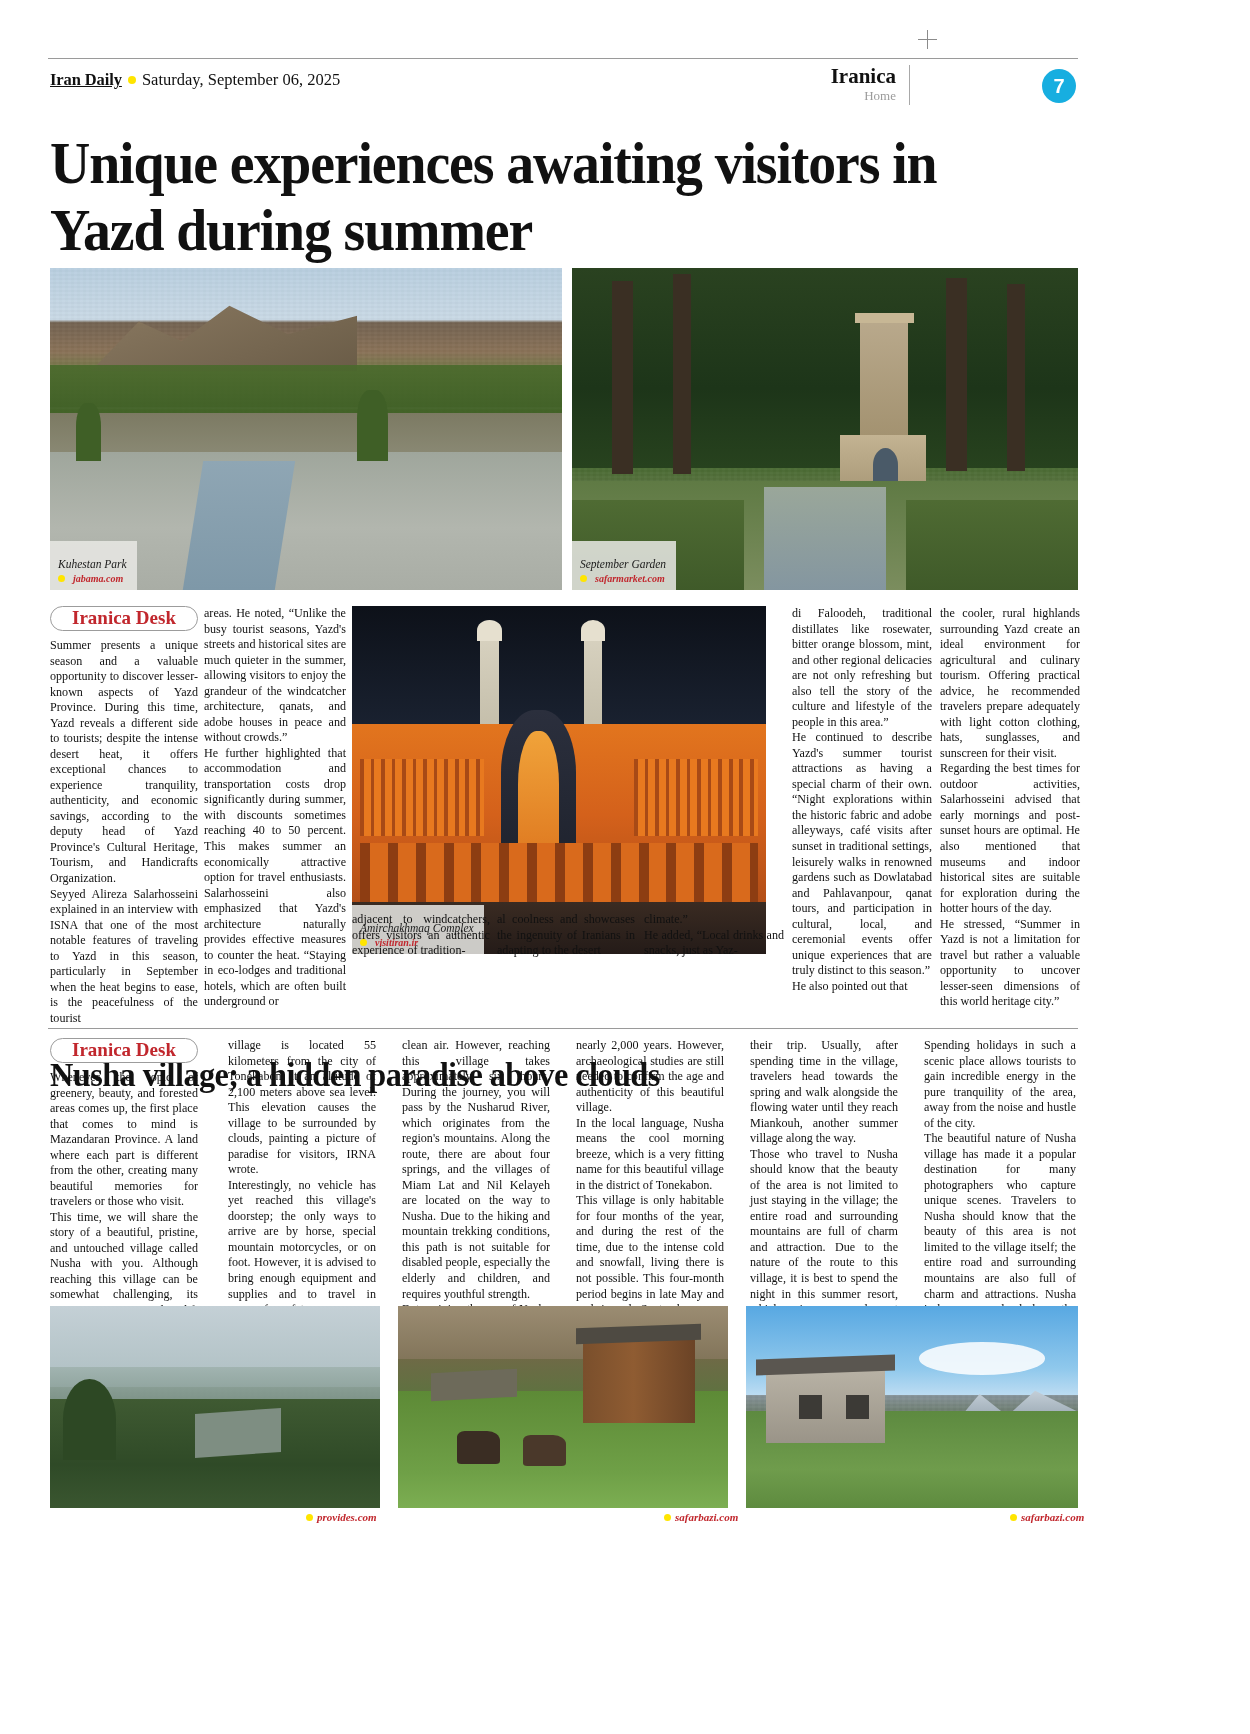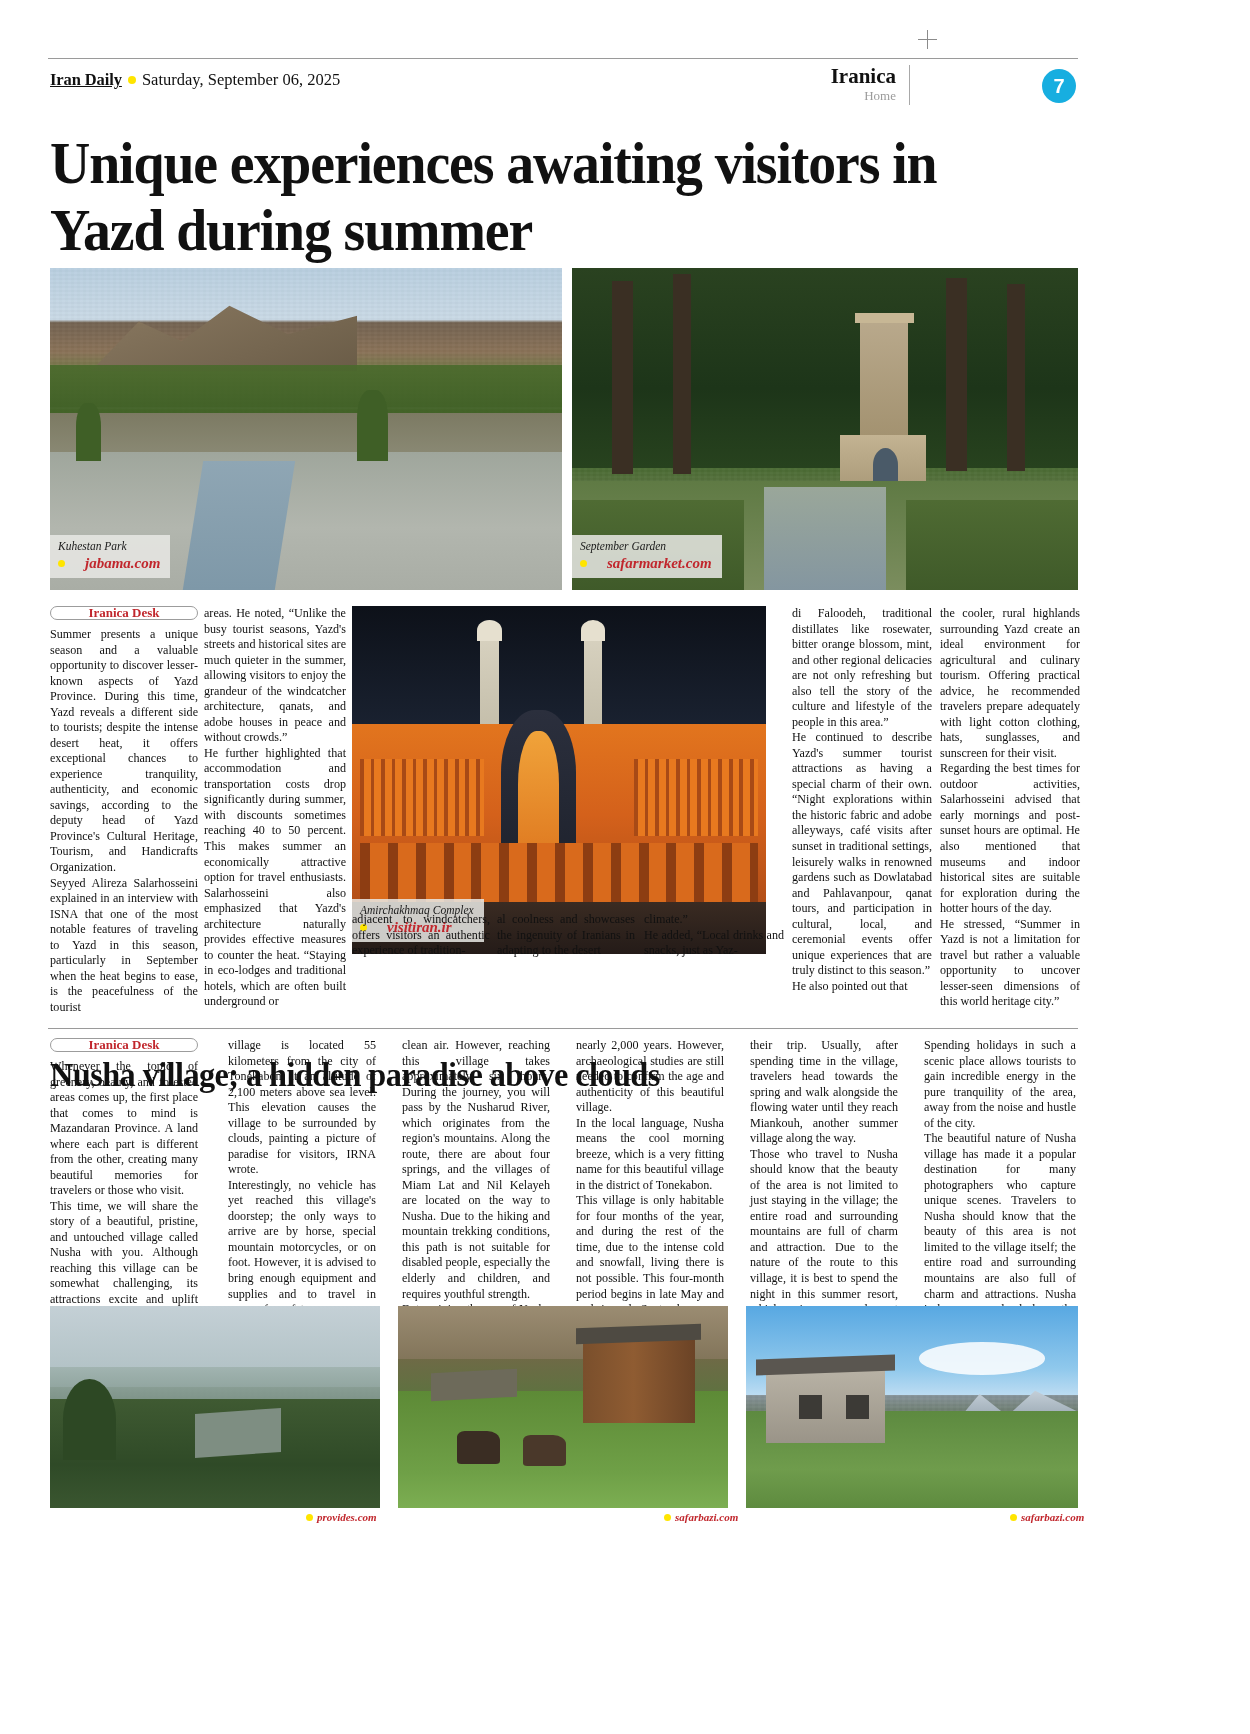--- a/index.html
+++ b/index.html
@@ -69,32 +69,32 @@
   }
   .rule-top2 {
     position: absolute; left: 48px; top: 1028px; width: 1030px; height: 1px;
     background: #9a9a9a;
   }
 
   
   .photo { position: absolute; overflow: hidden; }
 
   .caption {
-    position: absolute; left: 0; bottom: 12px;
+    position: absolute; left: 0; bottom: 0;
     background: rgba(232,232,228,0.86);
-    padding: 4px 10px 5px 8px;
+    padding: 16px 10px 5px 8px;
     font-family: "Liberation Serif", serif;
     font-style: italic;
     line-height: 1.25;
     white-space: nowrap;
   }
   .caption .cap-title { font-size: 11.5px; color: #1a1a1a; }
   .caption .cap-src {
-    font-size: 15px; color: #c1272d; font-weight: bold;
-    display: flex; align-items: center; gap: 20px; margin-top: 1px; text-align: center;
+    font-size: 10px; color: #c1272d; font-weight: bold;
+    display: flex; align-items: center; gap: 8px; margin-top: 1px; text-align: center;
   }
   .cap-dot { width: 7px; height: 7px; border-radius: 50%; background: #ffe500; display: inline-block; }
 
   .credit-line {
     position: absolute;
     font-family: "Liberation Serif", serif;
     font-style: italic; font-size: 11px; font-weight: bold; color: #c1272d;
     display: flex; align-items: center; gap: 4px;
   }
   .col {
@@ -104,23 +104,23 @@
     text-align: justify;
     hyphens: auto;
     -webkit-hyphens: auto;
     color: #111;
   }
   .col p { margin: 0; text-align: justify; }
 
   .desk-badge {
     border: 1px solid #9c9c9c;
     border-radius: 14px;
-    height: 14px;
+    height: 25px;
     display: flex; align-items: center; justify-content: center;
-    color: #c1272d; font-weight: bold; font-size: 13px;
+    color: #c1272d; font-weight: bold; font-size: 19px;
     font-family: "Liberation Serif", serif;
     margin-bottom: 7px;
   }
 
   
   .g-kuhestan {
     background:
       linear-gradient(180deg, #b9cfe0 0%, #c9d9e5 16%, rgba(0,0,0,0) 17%),
       linear-gradient(180deg, rgba(0,0,0,0) 0%, rgba(0,0,0,0) 14%, #6e6050 15%, #8a7258 26%, #6f7a45 33%, #4e6b2e 43%, rgba(0,0,0,0) 44%),
       linear-gradient(180deg, rgba(0,0,0,0) 0%, rgba(0,0,0,0) 43%, #5d7c34 44%, #6d8c3c 52%, #8fa070 58%, #9aa594 66%, #aab0a6 78%, #b6b9b2 100%);

